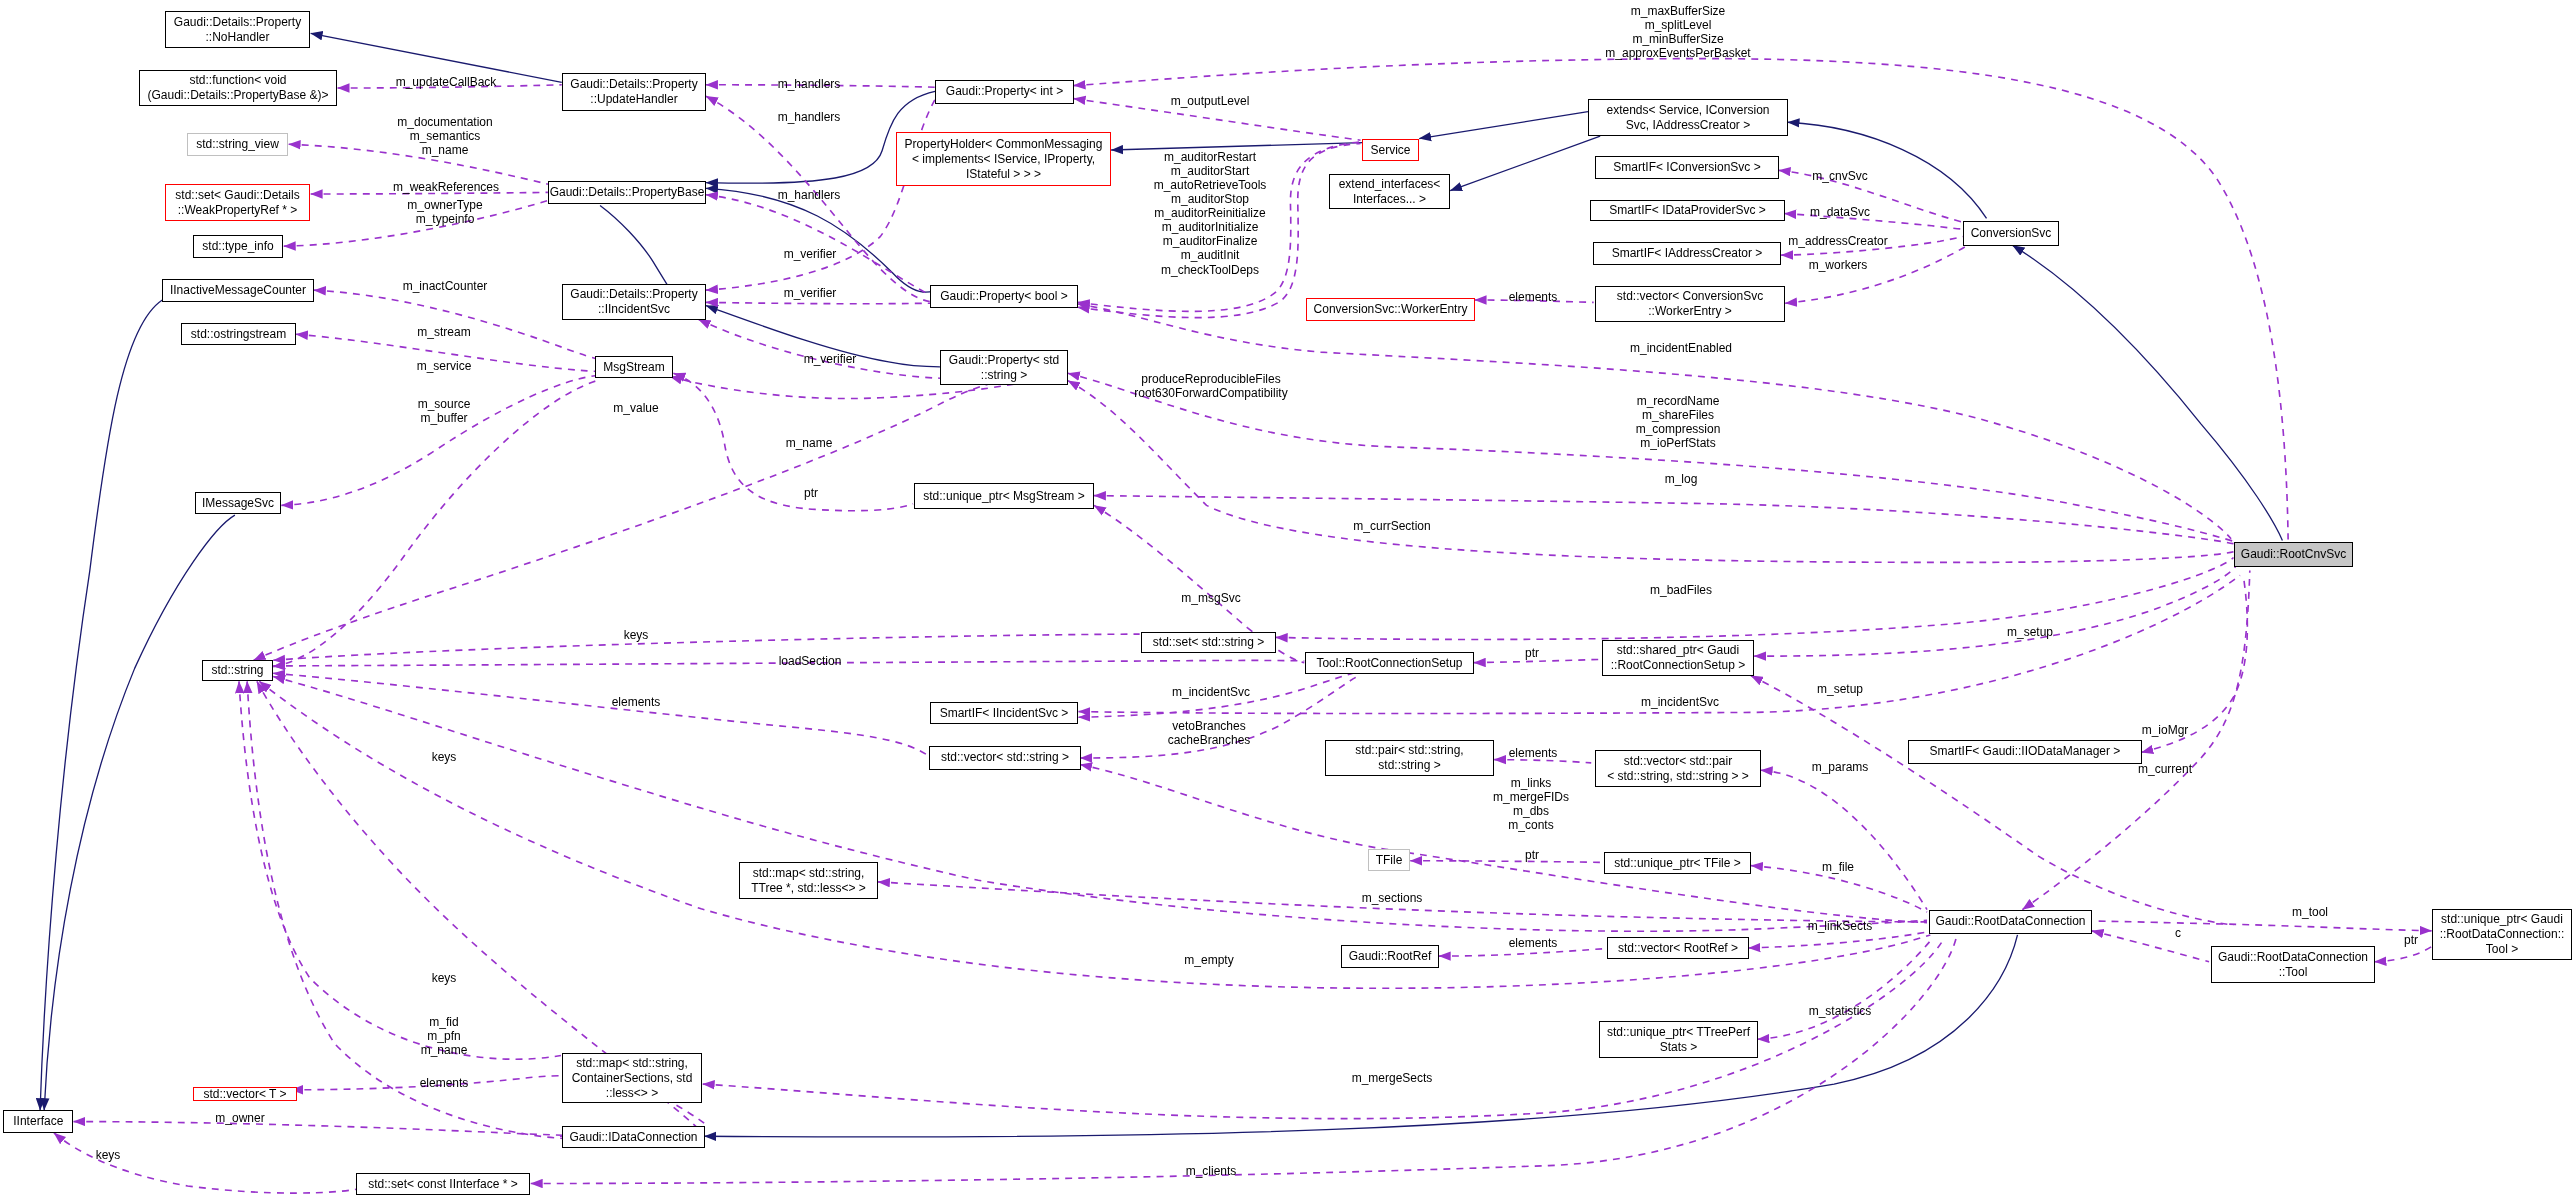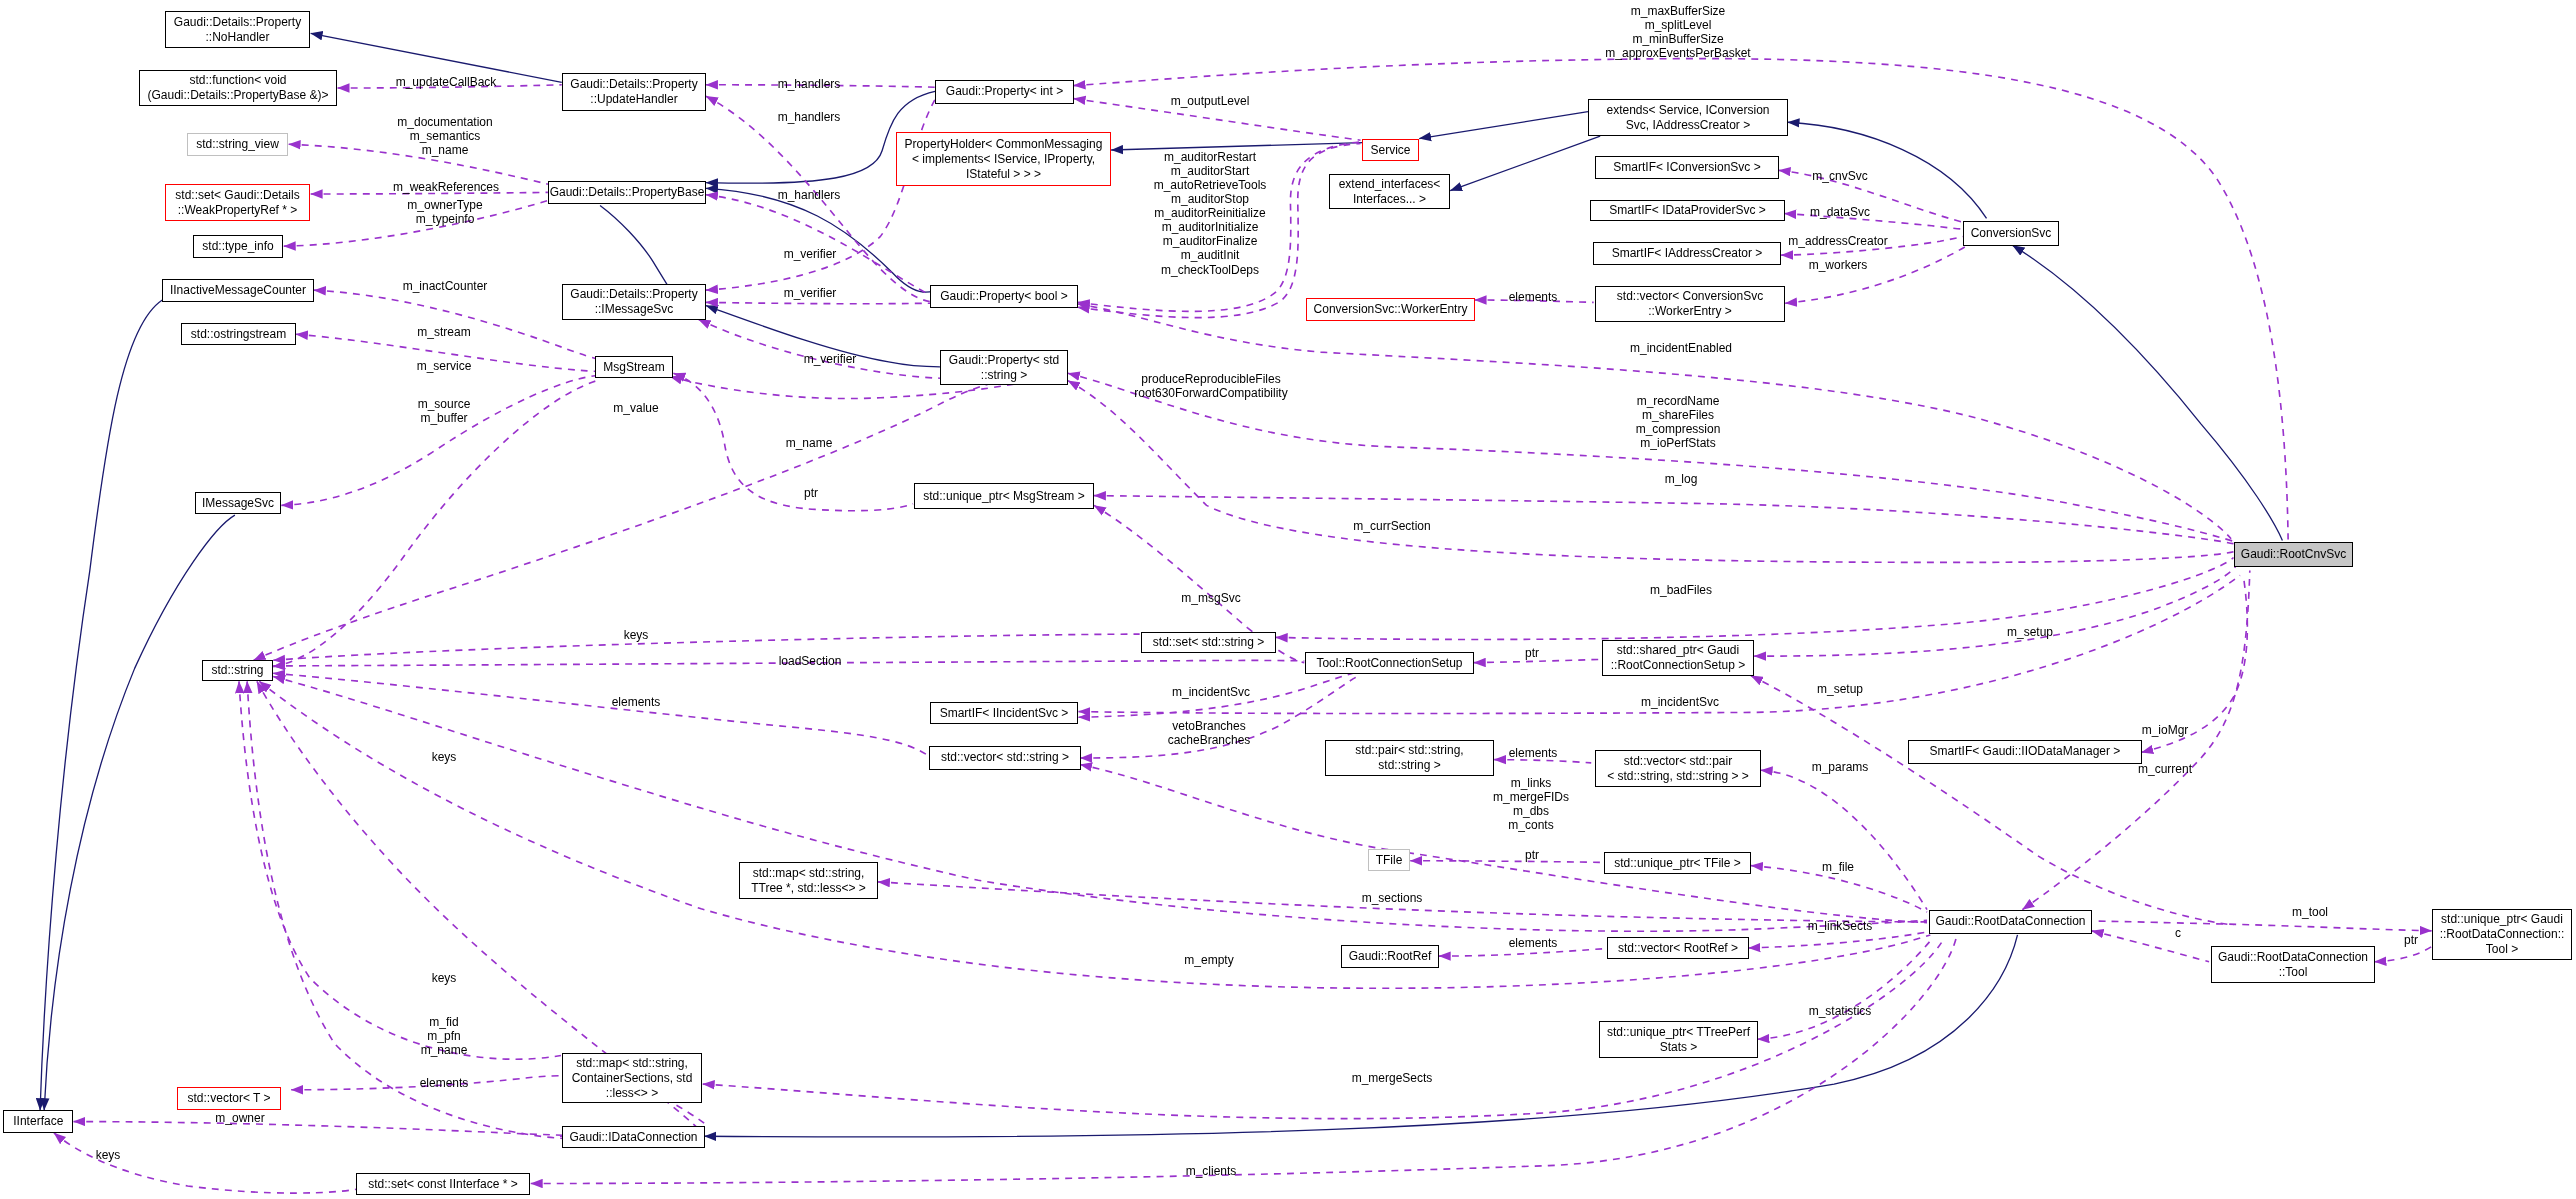--- a/index.html
+++ b/index.html
@@ -140,21 +140,21 @@
       <span>std::type_info</span>
     </div>
 <div class="bx" style="left:162px;top:279px;width:152px;height:23px">
       <span>IInactiveMessageCounter</span>
     </div>
 <div class="bx" style="left:181px;top:323px;width:115px;height:22px">
       <span>std::ostringstream</span>
     </div>
 <div class="bx" style="left:562px;top:284px;width:144px;height:36px">
       <span>Gaudi::Details::Property</span>
-      <span>::IMessageSvc</span>
+      <span>::IIncidentSvc</span>
     </div>
 <div class="bx" style="left:595px;top:356px;width:78px;height:22px">
       <span>MsgStream</span>
     </div>
 <div class="bx" style="left:935px;top:80px;width:139px;height:23.6px">
       <span>Gaudi::Property&lt; int &gt;</span>
     </div>
 <div class="bx" style="left:930px;top:285px;width:148px;height:23px">
       <span>Gaudi::Property&lt; bool &gt;</span>
     </div>
@@ -261,21 +261,21 @@
 <div class="bx" style="left:2432px;top:909px;width:140px;height:51px">
       <span>std::unique_ptr&lt; Gaudi</span>
       <span>::RootDataConnection::</span>
       <span>Tool &gt;</span>
     </div>
 <div class="bx" style="left:562px;top:1053px;width:140px;height:50px">
       <span>std::map&lt; std::string,</span>
       <span>ContainerSections, std</span>
       <span>::less&lt;&gt; &gt;</span>
     </div>
-<div class="bx red" style="left:177px;top:1078px;width:104px;height:23px">
+<div class="bx red" style="left:193px;top:1078px;width:104px;height:14px">
       <span>std::vector&lt; T &gt;</span>
     </div>
 <div class="bx" style="left:3.3px;top:1110px;width:70px;height:23px">
       <span>IInterface</span>
     </div>
 <div class="bx" style="left:562px;top:1126px;width:143px;height:22px">
       <span>Gaudi::IDataConnection</span>
     </div>
 <div class="bx" style="left:356px;top:1173px;width:174px;height:22px">
       <span>std::set&lt; const IInterface * &gt;</span>

